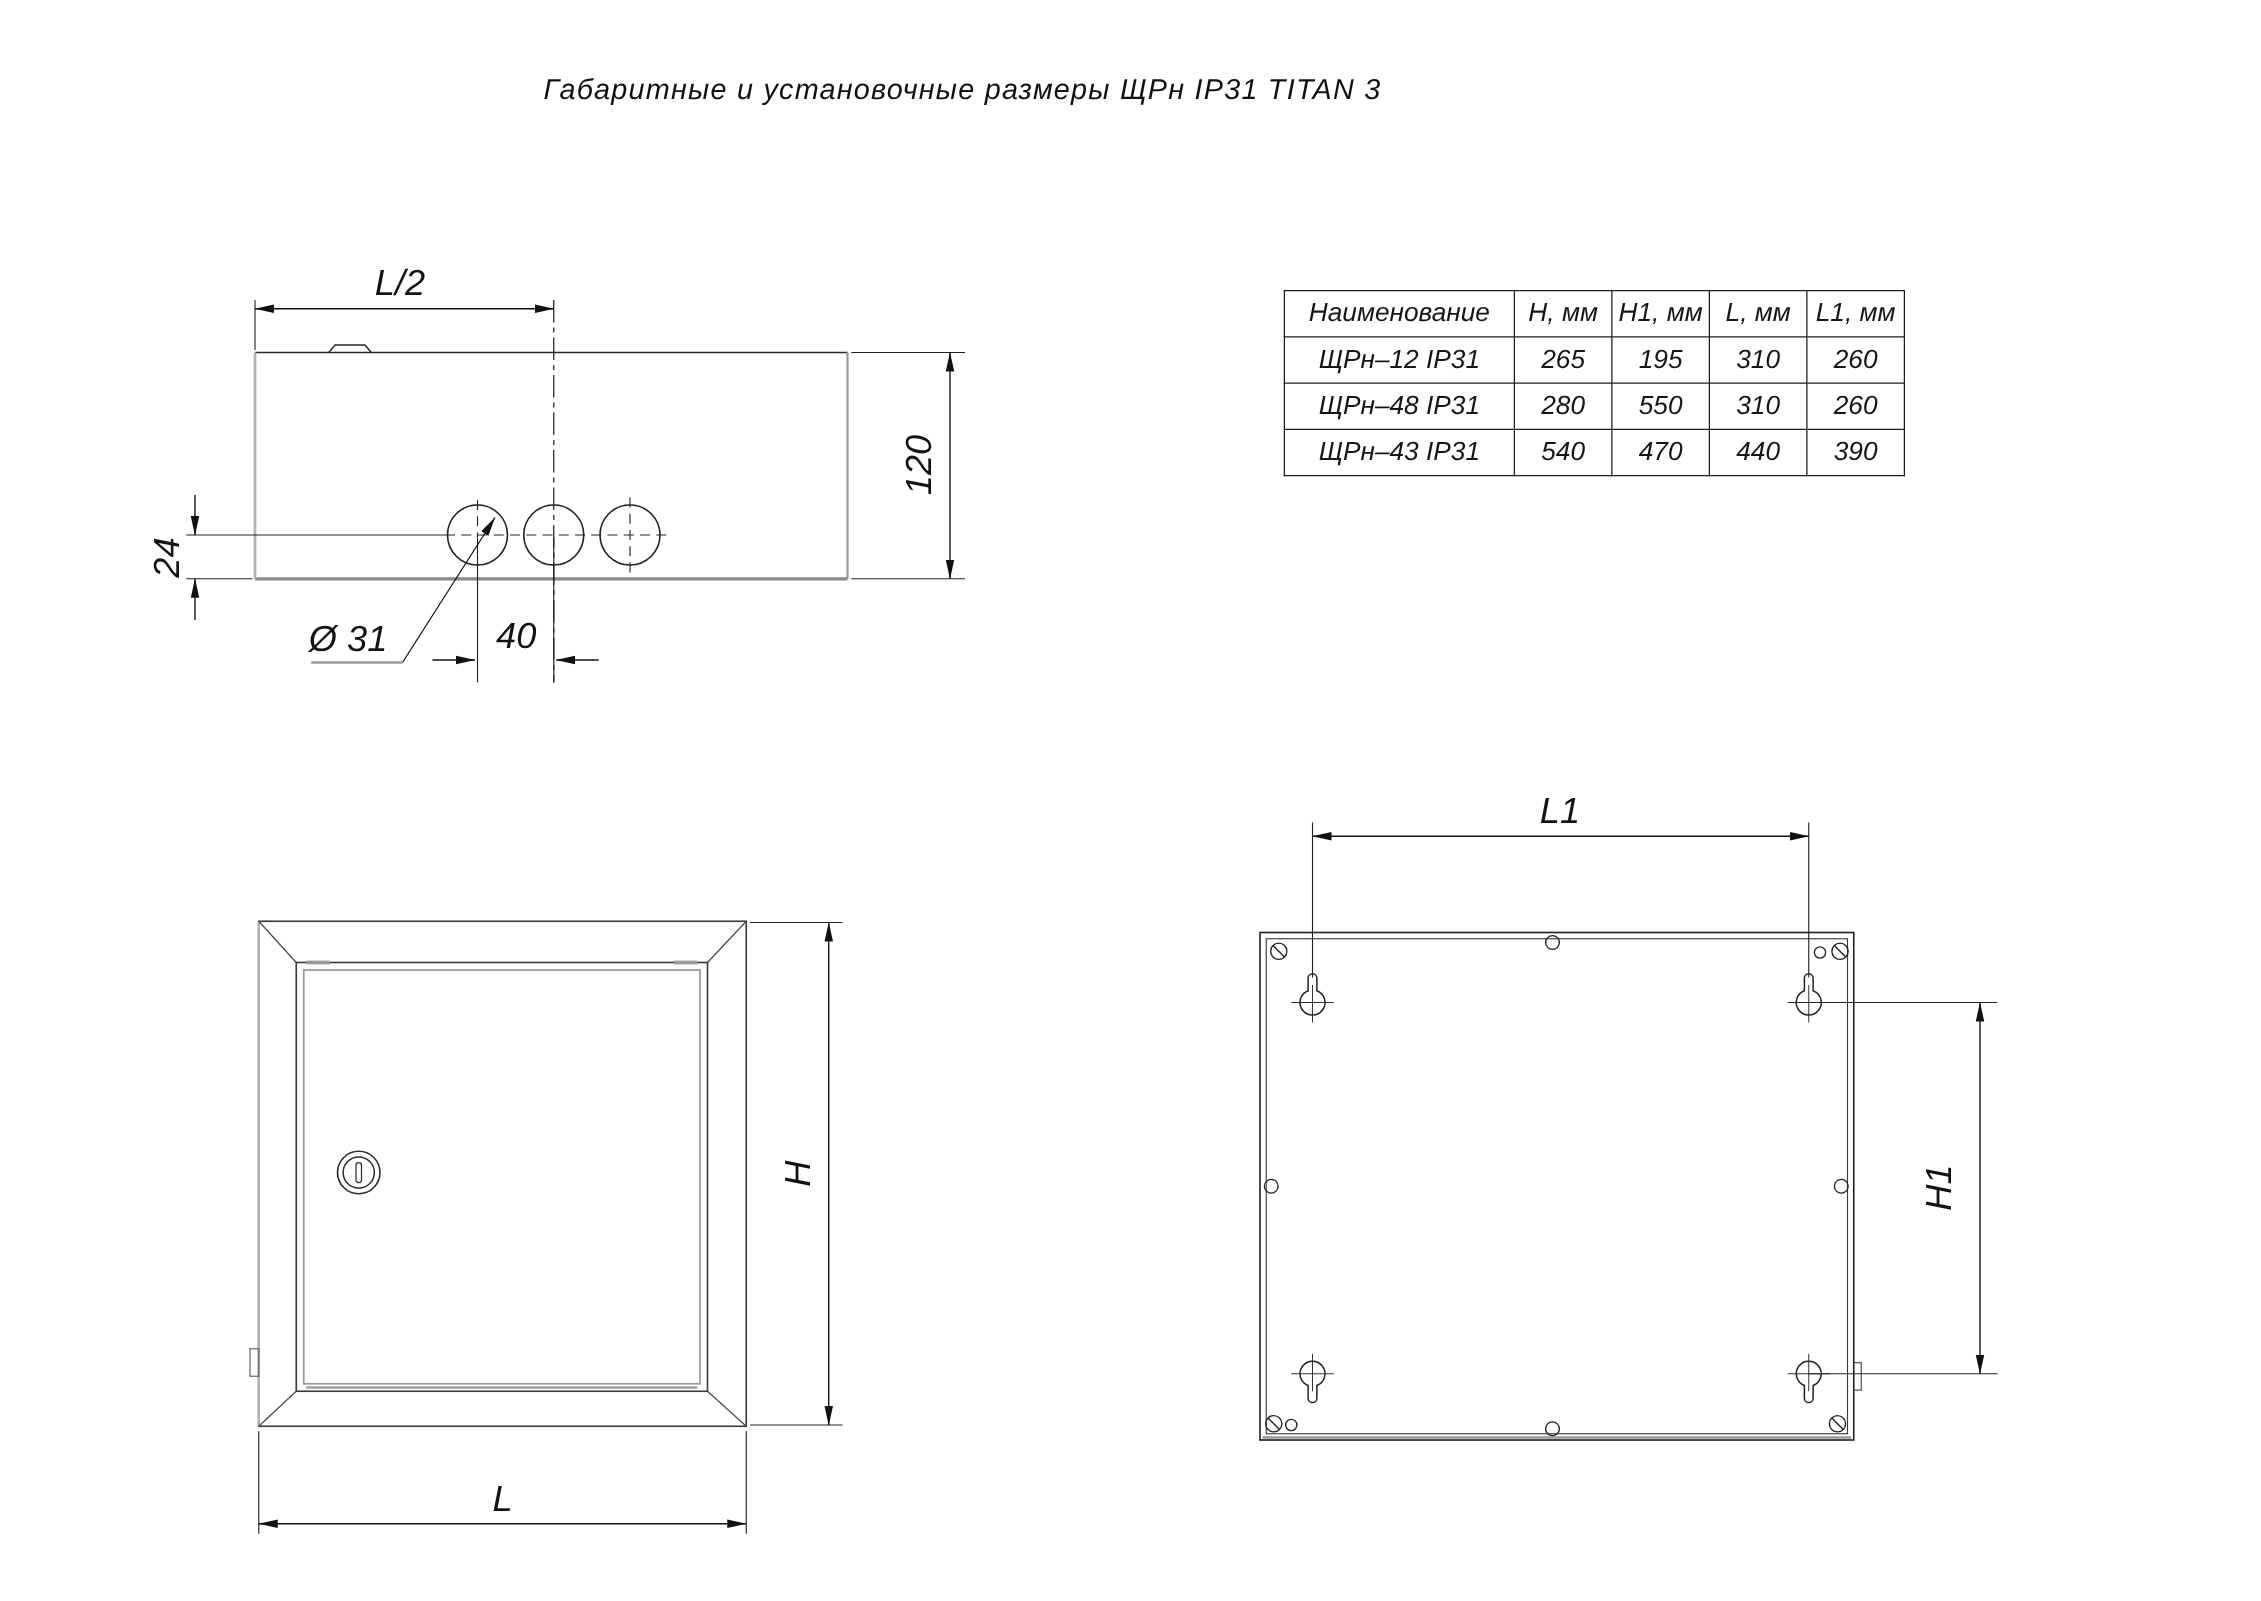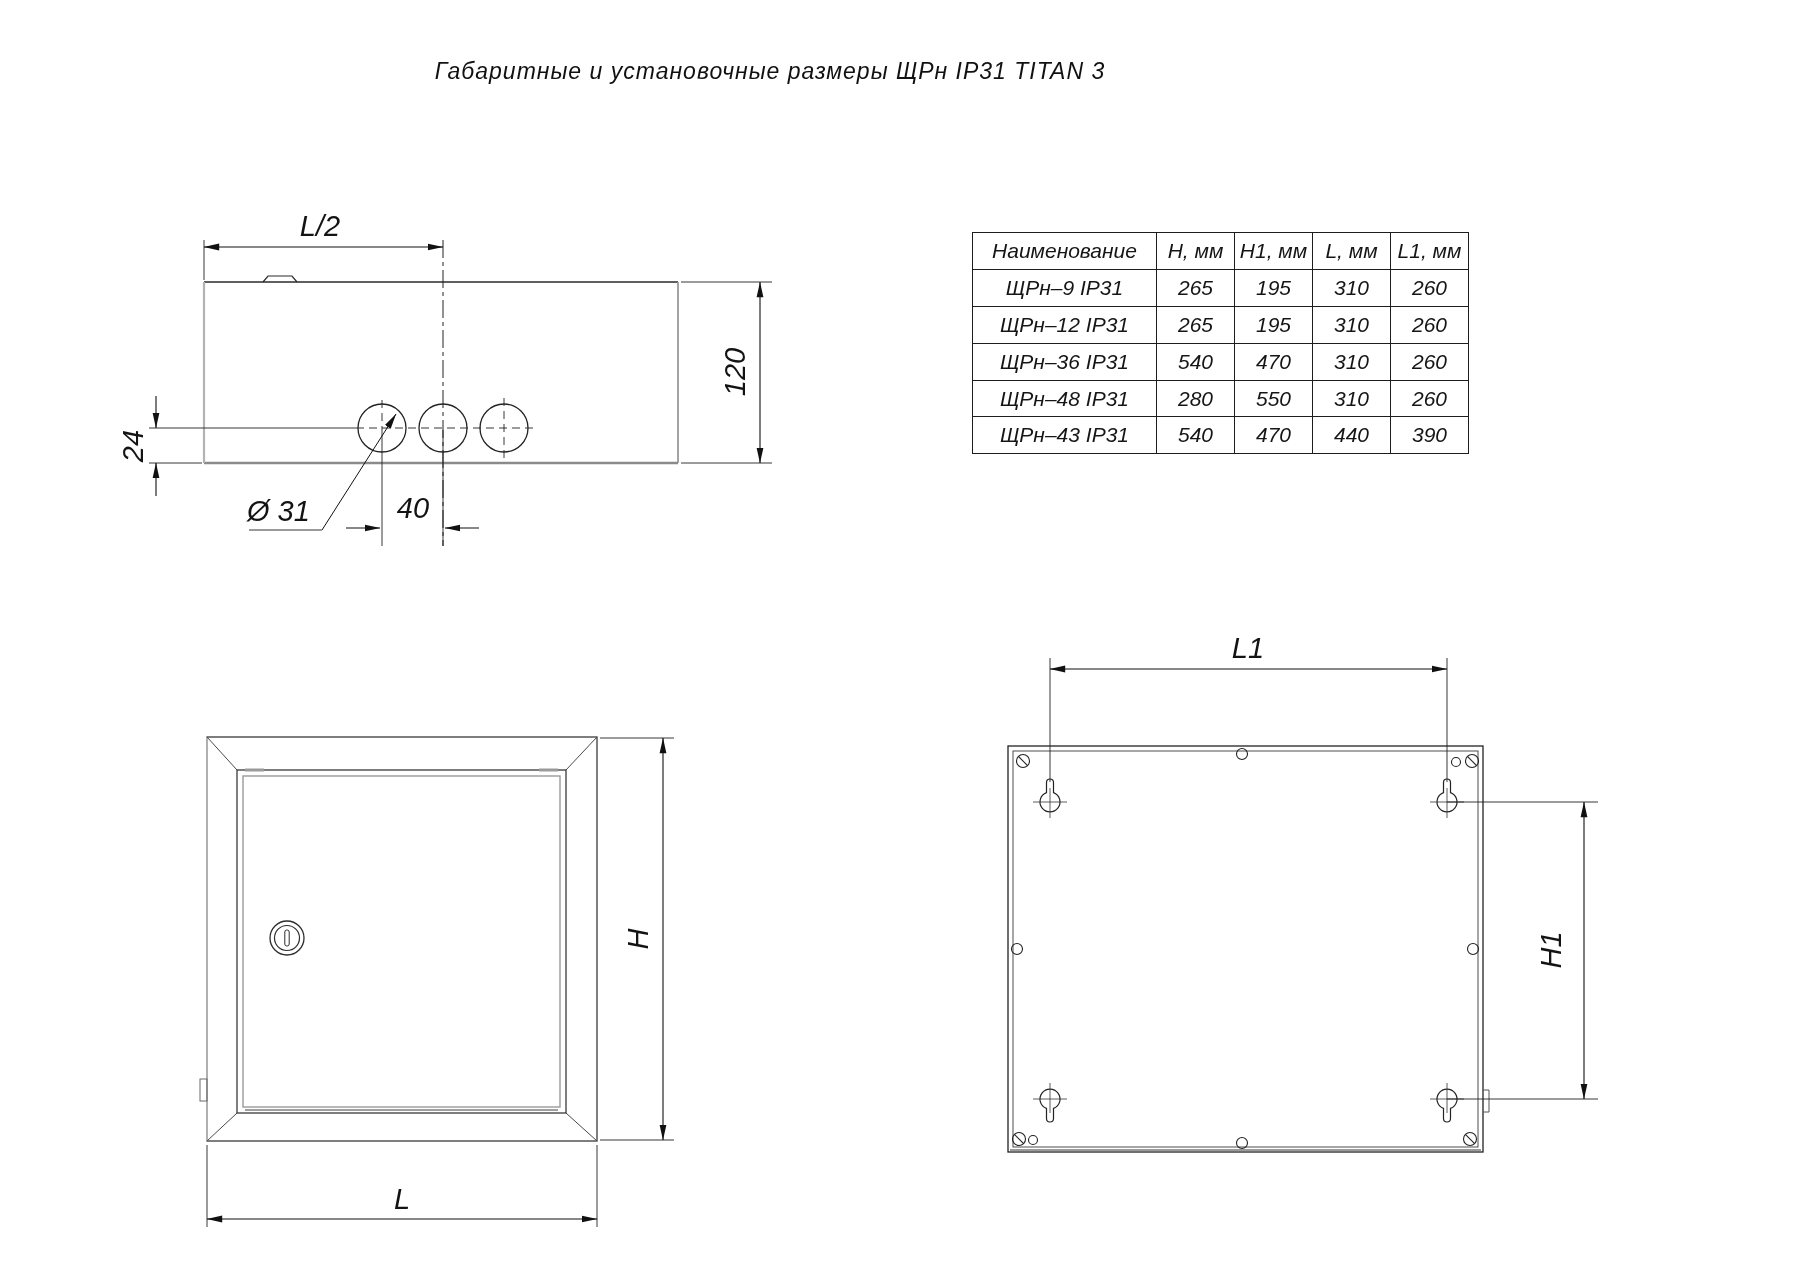--- a/index.html
+++ b/index.html
@@ -1,21 +1,21 @@
 <!DOCTYPE html>
 <html><head>
 <meta charset="utf-8">
 <style>
   html,body{margin:0;padding:0;background:#ffffff;}
   .page{position:relative;width:1809px;height:1281px;background:#ffffff;overflow:hidden;
         font-family:"Liberation Sans",sans-serif;}
   .title{position:absolute;left:340px;top:58px;width:860px;text-align:center;
          font-style:italic;font-size:23px;color:#111;letter-spacing:1px;white-space:nowrap;}
   svg{position:absolute;left:0;top:0;}
-  .dim-table{position:absolute;left:972px;top:232px;border-collapse:collapse;table-layout:fixed;}
+  .dim-table{position:absolute;left:1027px;top:232px;border-collapse:collapse;table-layout:fixed;}
   .dim-table td,.dim-table th{border:1.4px solid #1d1d1d;height:35.9px;padding:0;
          font-style:italic;font-weight:normal;font-size:21px;color:#151515;text-align:center;vertical-align:middle;}
   .col-name{width:183px;} .col-n{width:77px;}
   .dimtext{font-style:italic;font-size:29px;fill:#131313;}
 </style>
 </head>
 <body>
 
 <div class="page">
 
@@ -188,37 +188,23 @@
   <table class="dim-table">
     <tbody>
         <tr>
       <th class="col-name">Наименование</th>
       <th class="col-n">H, мм</th>
       <th class="col-n">H1, мм</th>
       <th class="col-n">L, мм</th>
       <th class="col-n">L1, мм</th>
     </tr>
     <tr>
-      <td>ЩРн–9 IP31</td>
-      <td>265</td>
-      <td>195</td>
-      <td>310</td>
-      <td>260</td>
-    </tr>
-    <tr>
       <td>ЩРн–12 IP31</td>
       <td>265</td>
       <td>195</td>
-      <td>310</td>
-      <td>260</td>
-    </tr>
-    <tr>
-      <td>ЩРн–36 IP31</td>
-      <td>540</td>
-      <td>470</td>
       <td>310</td>
       <td>260</td>
     </tr>
     <tr>
       <td>ЩРн–48 IP31</td>
       <td>280</td>
       <td>550</td>
       <td>310</td>
       <td>260</td>
     </tr>

